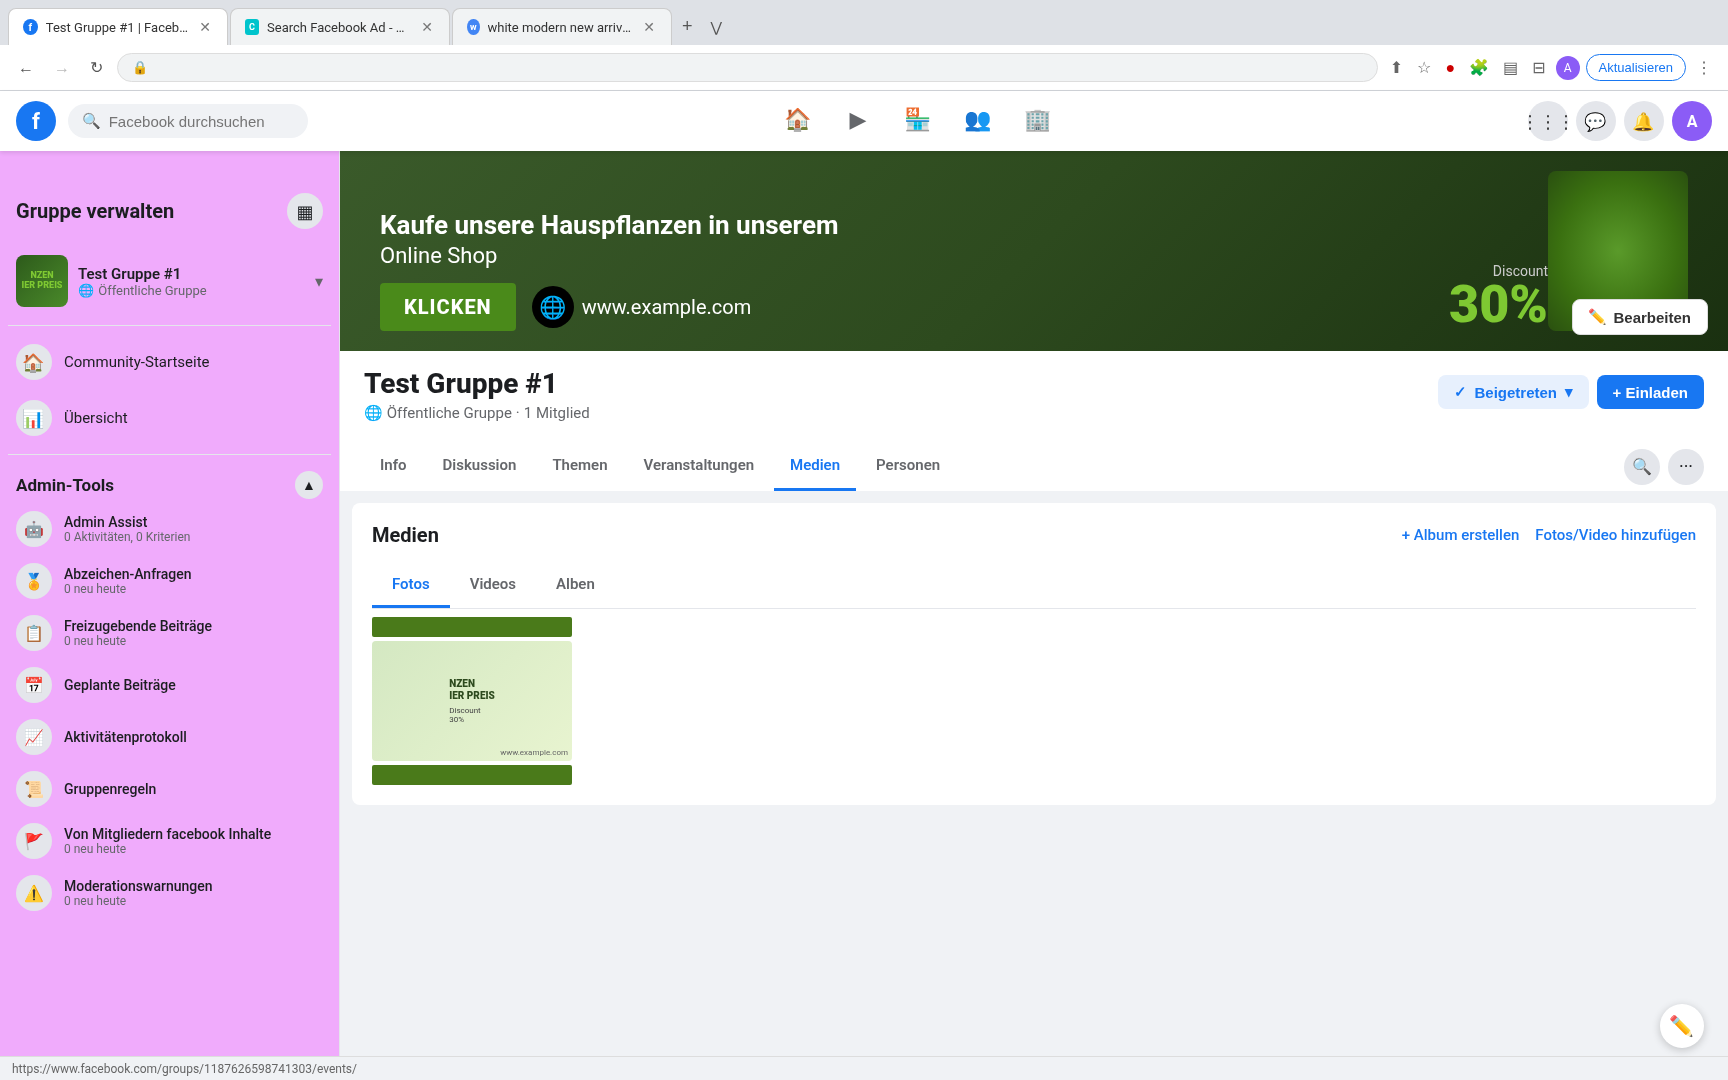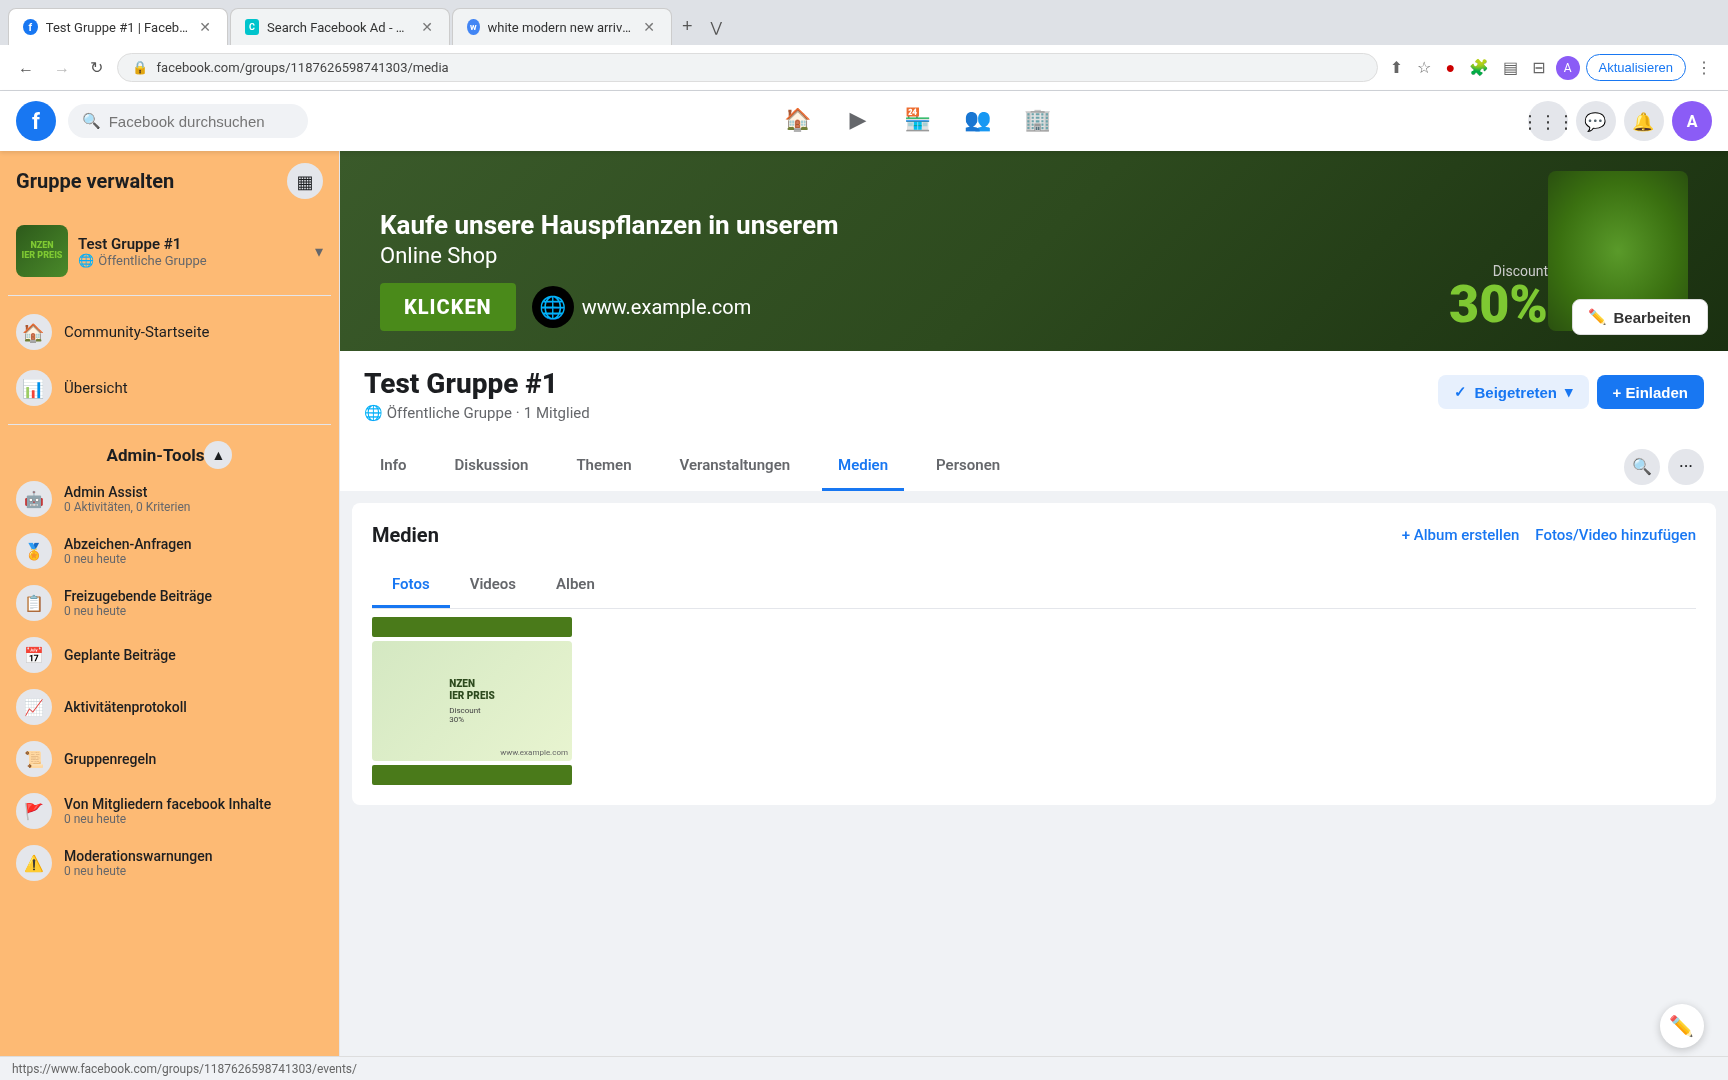--- a/index.html
+++ b/index.html
@@ -35,35 +35,35 @@
     .fb-nav { flex: 1; display: flex; justify-content: center; gap: 4px; }
     .fb-nav-item { display: flex; align-items: center; justify-content: center; width: 56px; height: 48px; border-radius: 8px; cursor: pointer; color: #65676b; font-size: 22px; border-bottom: 3px solid transparent; }
     .fb-nav-right { display: flex; align-items: center; gap: 8px; }
     .fb-icon-btn { width: 40px; height: 40px; background: #e4e6eb; border-radius: 50%; display: flex; align-items: center; justify-content: center; cursor: pointer; font-size: 18px; color: #333; }
     .fb-avatar { width: 40px; height: 40px; background: #8b5cf6; border-radius: 50%; overflow: hidden; cursor: pointer; display: flex; align-items: center; justify-content: center; color: white; font-weight: bold; font-size: 16px; }
 
     
     .main-layout { display: flex; height: calc(1080px - 60px - 95px); }
 
     
-    .sidebar { width: 340px; background: #fdba74; border-right: 1px solid #e4e6eb; overflow-y: auto; flex-shrink: 0; padding: 4px 8px; }
+    .sidebar { width: 340px; background: #f0abfc; border-right: 1px solid #e4e6eb; overflow-y: auto; flex-shrink: 0; padding: 34px 8px; }
     .sidebar-header { display: flex; align-items: center; justify-content: space-between; padding: 8px 8px 16px; }
     .sidebar-title { font-size: 20px; font-weight: 700; color: #1c1e21; }
     .sidebar-icon-btn { width: 36px; height: 36px; background: #e4e6eb; border-radius: 50%; display: flex; align-items: center; justify-content: center; cursor: pointer; font-size: 18px; }
     .sidebar-group { display: flex; align-items: center; gap: 10px; padding: 10px 8px; cursor: pointer; border-radius: 8px; margin-bottom: 4px; }
     .sidebar-group-img { width: 52px; height: 52px; background: linear-gradient(135deg, #2d5a1b, #4a8a2a); border-radius: 8px; overflow: hidden; display: flex; align-items: center; justify-content: center; flex-shrink: 0; }
     .sidebar-group-info { flex: 1; }
     .sidebar-group-name { font-size: 15px; font-weight: 600; color: #1c1e21; }
     .sidebar-group-sub { font-size: 13px; color: #65676b; display: flex; align-items: center; gap: 4px; }
     .sidebar-chevron { color: #65676b; font-size: 16px; }
 
     .sidebar-divider { height: 1px; background: #e4e6eb; margin: 8px 0; }
     .sidebar-nav-item { display: flex; align-items: center; gap: 12px; padding: 10px 8px; cursor: pointer; border-radius: 8px; font-size: 15px; color: #1c1e21; }
     .sidebar-nav-icon { width: 36px; height: 36px; background: #e4e6eb; border-radius: 50%; display: flex; align-items: center; justify-content: center; font-size: 18px; flex-shrink: 0; }
-    .sidebar-section-title { font-size: 17px; font-weight: 700; padding: 8px 8px 4px; color: #1c1e21; display: flex; align-items: center; justify-content: center; }
+    .sidebar-section-title { font-size: 17px; font-weight: 700; padding: 8px 8px 4px; color: #1c1e21; display: flex; align-items: center; justify-content: space-between; }
     .sidebar-collapse-btn { width: 28px; height: 28px; background: #e4e6eb; border-radius: 50%; display: flex; align-items: center; justify-content: center; cursor: pointer; font-size: 14px; }
     .sidebar-admin-item { display: flex; align-items: center; gap: 12px; padding: 8px 8px; cursor: pointer; border-radius: 8px; }
     .sidebar-admin-icon { width: 36px; height: 36px; background: #e4e6eb; border-radius: 50%; display: flex; align-items: center; justify-content: center; font-size: 16px; flex-shrink: 0; }
     .sidebar-admin-info { flex: 1; }
     .sidebar-admin-name { font-size: 14px; font-weight: 500; color: #1c1e21; }
     .sidebar-admin-sub { font-size: 12px; color: #65676b; }
 
     
     .content { flex: 1; overflow-y: auto; background: #f0f2f5; }
 
@@ -86,21 +86,21 @@
 
     
     .group-info-bar { background: white; padding: 16px 24px 0; }
     .group-name { font-size: 28px; font-weight: 800; color: #1c1e21; }
     .group-meta { font-size: 15px; color: #65676b; display: flex; align-items: center; gap: 4px; margin: 4px 0 12px; }
     .group-action-btn { display: flex; align-items: center; gap: 8px; padding: 8px 16px; border-radius: 8px; font-size: 15px; font-weight: 600; cursor: pointer; }
     .btn-beigetreten { background: #e7f0fd; color: #1877f2; border: none; }
     .btn-einladen { background: #1877f2; color: #ffffff; border: none; }
 
     
-    .tabs { display: flex; gap: 16px; padding: 0 24px; background: white; }
+    .tabs { display: flex; gap: 4px; padding: 0 24px; background: white; }
     .tab-item { padding: 14px 16px; font-size: 15px; font-weight: 600; color: #65676b; cursor: pointer; border-bottom: 3px solid transparent; white-space: nowrap; }
     .tab-item.active { color: #1877f2; border-bottom-color: #1877f2; }
     .tab-search-btn { width: 36px; height: 36px; background: #e4e6eb; border-radius: 50%; display: flex; align-items: center; justify-content: center; cursor: pointer; font-size: 16px; }
     .tab-more-btn { width: 36px; height: 36px; background: #e4e6eb; border-radius: 50%; display: flex; align-items: center; justify-content: center; cursor: pointer; font-size: 18px; }
 
     
     .media-section { background: white; margin: 12px; border-radius: 8px; padding: 20px; }
     .media-header { display: flex; align-items: center; justify-content: space-between; margin-bottom: 16px; }
     .media-title { font-size: 20px; font-weight: 700; color: #1c1e21; }
     .media-actions { display: flex; align-items: center; gap: 16px; }
@@ -135,21 +135,20 @@
     </div>
     <button class="new-tab">+</button>
     <button class="new-tab" style="font-size:14px;">⋁</button>
   </div>
   <div class="address-bar">
     <button class="nav-btn">←</button>
     <button class="nav-btn" style="color:#bbb;">→</button>
     <button class="nav-btn">↻</button>
     <div class="url-bar">
       <span style="color:#666; font-size:13px;">🔒</span>
-      <span class="url-text">facebook.com/groups/1187626598741303/media</span>
     </div>
     <div class="address-actions">
       <span class="addr-icon">⬆</span>
       <span class="addr-icon">☆</span>
       <span class="addr-icon" style="color:#c00; font-weight:bold;">●</span>
       <span class="addr-icon">🧩</span>
       <span class="addr-icon">▤</span>
       <span class="addr-icon">⊟</span>
       <span class="addr-icon" style="background:#8b5cf6; color:white; border-radius:50%; width:24px; height:24px; display:inline-flex; align-items:center; justify-content:center; font-size:12px;">A</span>
       <button class="update-btn">Aktualisieren</button>

